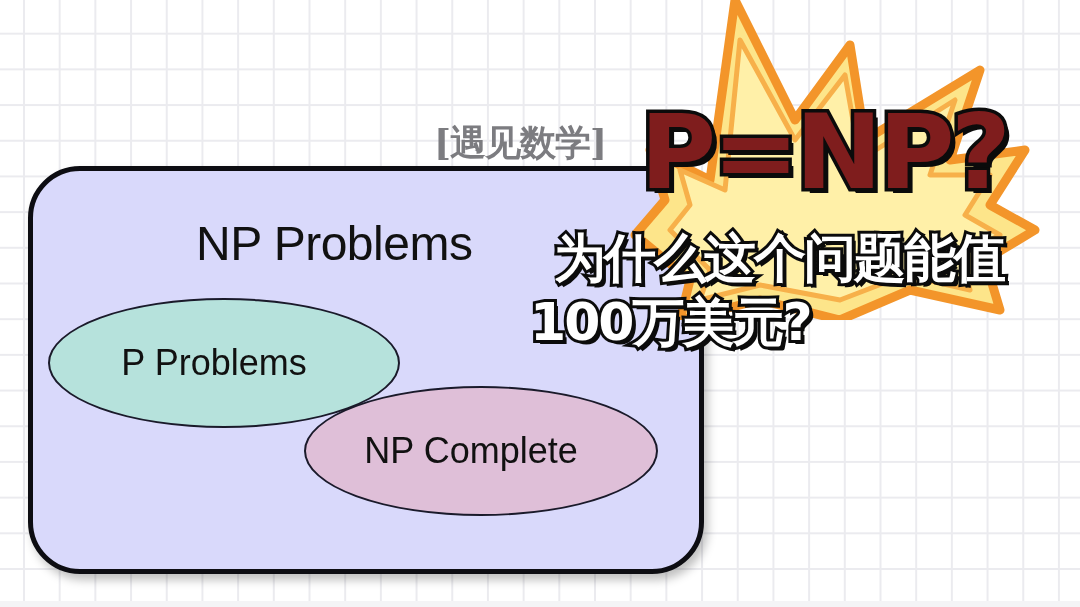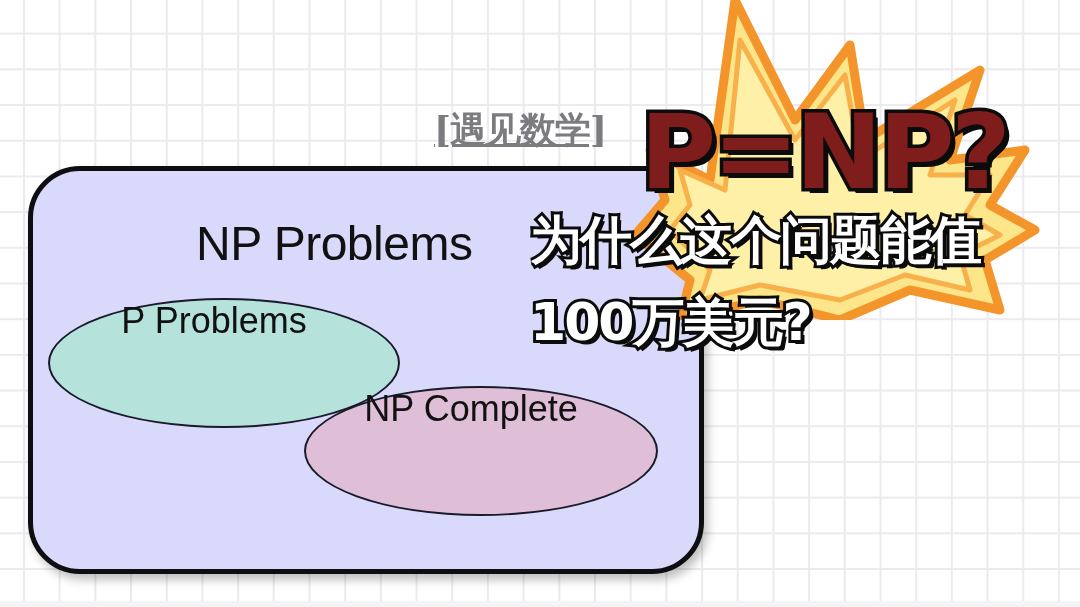--- a/index.html
+++ b/index.html
@@ -24,58 +24,58 @@
     border-radius:52px;
     box-shadow:4px 6px 10px rgba(0,0,0,0.25);
   }
   .np-title {
     position:absolute; left:196px; top:216px;
     font-size:48px; color:#111; letter-spacing:-0.5px;
     font-family:"Liberation Sans", sans-serif;
   }
   .ellipse {
     position:absolute; border:2px solid #1a1a2a; border-radius:50%;
-    display:flex; align-items:flex-start; justify-content:center;
+    display:flex; align-items:center; justify-content:center;
     font-family:"Liberation Sans", sans-serif; color:#111;
   }
   .ellipse-p {
     left:48px; top:298px; width:348px; height:126px;
     background:#b6e2dc; font-size:36px;
   }
   .ellipse-p span { margin-left:-20px; }
   .ellipse-npc {
     left:304px; top:386px; width:350px; height:126px;
     background:#dfbfd8; font-size:36px;
   }
   .ellipse-npc span { margin-left:-20px; }
   .watermark {
-    position:absolute; left:434px; top:106px;
+    position:absolute; left:434px; top:119px;
     font-family:"DejaVu Serif", serif; font-weight:bold;
-    font-size:36px; color:#7c7c80; letter-spacing:-1px;text-decoration:underline;
+    font-size:36px; color:#7c7c80; letter-spacing:-1px;
   }
   .burst {
     position:absolute; left:560px; top:-10px; width:500px; height:330px;
   }
   .headline {
     position:absolute; left:640px; top:100px;
     font-family:"DejaVu Sans", sans-serif; font-weight:bold;
     font-size:104px; color:#7f1d1d; letter-spacing:-4px;
     -webkit-text-stroke:7px #0b0b0b; paint-order:stroke fill;
     text-shadow:5px 5px 0 #0b0b0b;
     line-height:1;
   }
   .subtitle {
     position:absolute; left:530px;
     font-family:"DejaVu Sans", sans-serif; font-weight:bold;
     font-size:52px; color:#fff; letter-spacing:-2px;
     -webkit-text-stroke:6px #0b0b0b; paint-order:stroke fill;
     text-shadow:4px 4px 0 #0b0b0b;
     line-height:1; white-space:nowrap;
   }
-  .sub1 { top:214px; }
+  .sub1 { top:232px;margin-left:24px; }
   .sub2 { top:296px;text-align:right; }
 </style>
 </head>
 <body>
 
 <div class="bottom-strip"></div>
 
 <div class="np-box"></div>
 <div class="np-title">NP Problems</div>
 

